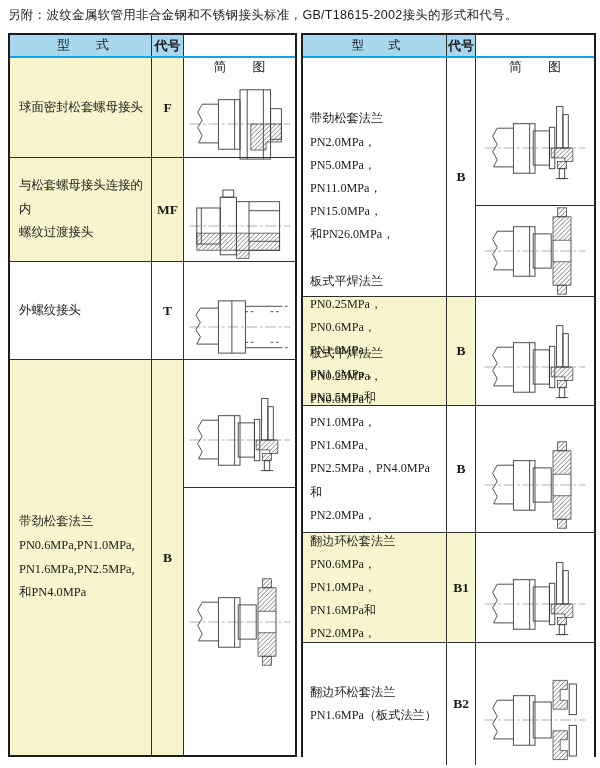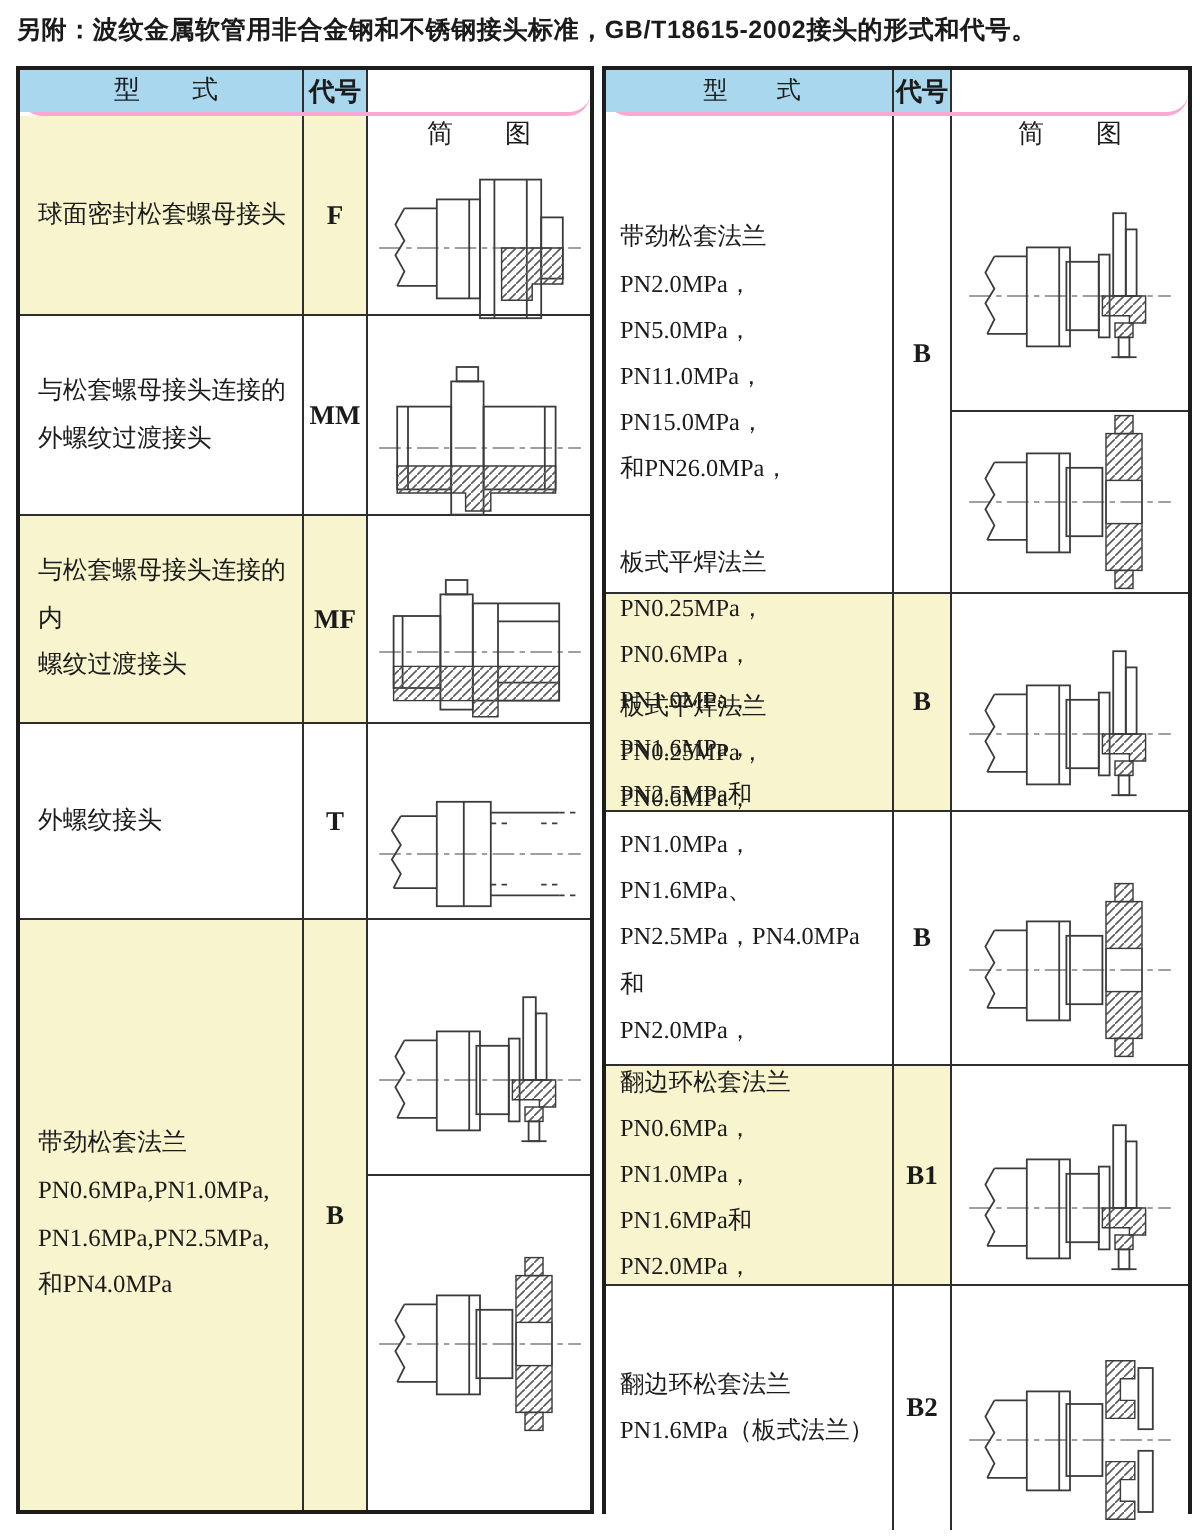--- a/index.html
+++ b/index.html
@@ -1,25 +1,25 @@
 <!DOCTYPE html>
 <html><head>
 <meta charset="utf-8">
 <style>
   html,body{margin:0;padding:0;}
   body{width:600px;height:768px;background:#ffffff;font-family:"Liberation Serif","DejaVu Serif",serif;color:#1b1b1b;overflow:hidden;}
   .page{position:relative;width:600px;height:768px;}
-  .title{padding:7px 6px 0 8px;font-family:"Liberation Sans","DejaVu Sans",sans-serif;font-weight:bold;font-size:12.5px;letter-spacing:0.3px;white-space:nowrap;}
+  .title{padding:7px 6px 0 8px;font-family:"Liberation Sans","DejaVu Sans",sans-serif;font-weight:normal;font-size:12.5px;letter-spacing:0.3px;white-space:nowrap;}
   .tables{display:flex;gap:4px;margin:9px 4px 0 8px;}
   .tbl{border:2px solid #1d1d1d;background:#fff;display:flex;flex-direction:column;box-sizing:border-box;height:724px;}
   .row{display:flex;border-bottom:1px solid #2e2e2e;box-sizing:border-box;}
   .row:last-child{border-bottom:none;}
   .cell{border-right:1px solid #2e2e2e;box-sizing:border-box;background:#fff;}
   .cell.last{border-right:none;}
-  .hdr{height:23px;border-bottom:2px solid #f9a8d4;border-radius:11px;}
+  .hdr{height:23px;border-bottom:2px solid #0ea5e9;}
   .hdr .cell{background:#a9d7ee;display:flex;align-items:center;justify-content:center;font-family:"Liberation Sans","DejaVu Sans",sans-serif;font-size:13px;}
   .c-type{width:142px;display:flex;align-items:center;padding:4px 4px 4px 9px;font-size:12.4px;line-height:1.9;white-space:pre-line;}
   .c-code{width:32px;display:flex;align-items:center;justify-content:center;font-size:13.5px;font-weight:bold;}
   .c-diag{flex:1;display:flex;align-items:center;justify-content:center;flex-direction:column;padding:0;margin-top:32px;}
   .rt .c-type{width:144px;padding-left:7px;font-size:12.2px;}
   .rt .c-code{width:29px;}
   .hl{background:#f8f4cd !important;}
   .split{padding:0;align-items:stretch;}
   .half{display:flex;align-items:center;justify-content:center;border-bottom:1px solid #2e2e2e;box-sizing:border-box;}
   .half:last-child{border-bottom:none;flex:1;}
@@ -68,39 +68,20 @@
                 <rect class="ln" x="60" y="12" width="34" height="77"></rect>
                 <line class="ln" x1="68" y1="12" x2="68" y2="89"></line>
                 <line class="ln" x1="86" y1="12" x2="86" y2="89"></line>
                 <rect class="ln" x="94" y="33" width="12" height="34"></rect>
                 <path class="ht" d="M72 50 h34 v20 h-17 v9 h-17 z"></path>
               </svg>
             </span>
           </div>
       </div>
 
-      <div class="row" style="height:100px">
-        <div class="cell c-type">与松套螺母接头连接的
-外螺纹过渡接头</div>
-        <div class="cell c-code">MM</div>
-        <div class="cell c-diag last">
-            <span class="dg">
-              <svg viewBox="0 0 120 100" width="108" height="90" xmlns="http://www.w3.org/2000/svg">
-                <line class="cl" x1="4" y1="50" x2="116" y2="50"></line>
-                <rect class="ln" x="14" y="27" width="30" height="46"></rect>
-                <line class="ln" x1="20" y1="27" x2="20" y2="73"></line>
-                <rect class="ln" x="44" y="13" width="18" height="74"></rect>
-                <rect class="ln" x="47" y="5" width="12" height="8"></rect>
-                <rect class="ln" x="62" y="27" width="40" height="46"></rect>
-                <line class="ln" x1="96" y1="27" x2="96" y2="73"></line>
-                <path class="ht" d="M14 60 h88 v15 h-36 v10 h-14 v-10 h-38 z"></path>
-              </svg>
-            </span>
-          </div>
-      </div>
 
       <div class="row" style="height:104px">
         <div class="cell c-type hl">与松套螺母接头连接的内
 螺纹过渡接头</div>
         <div class="cell c-code hl">MF</div>
         <div class="cell c-diag last">
             <span class="dg">
               <svg viewBox="0 0 120 100" width="108" height="90" xmlns="http://www.w3.org/2000/svg">
                 <line class="cl" x1="4" y1="50" x2="116" y2="50"></line>
                 <rect class="ln" x="12" y="30" width="26" height="40"></rect>

